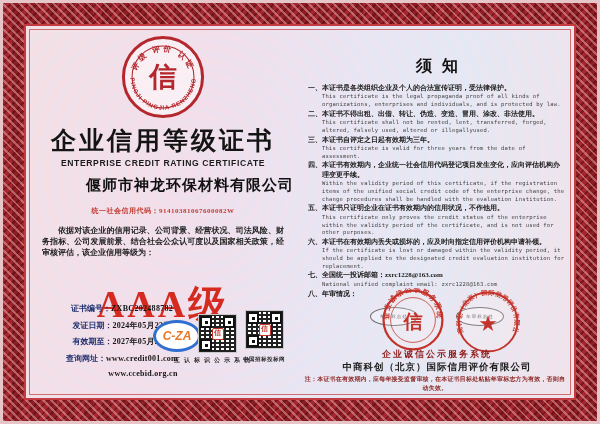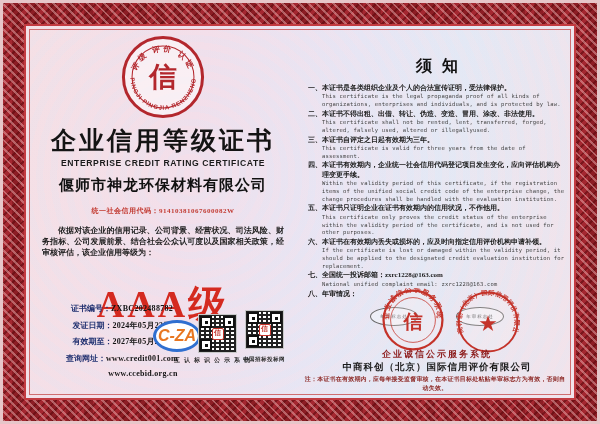--- a/index.html
+++ b/index.html
@@ -26,33 +26,33 @@
     background:
       repeating-radial-gradient(circle at 30% 40%, rgba(205,125,160,0.05) 0 7px, rgba(125,145,205,0.05) 7px 14px),
       linear-gradient(100deg,#f7e5e9 0%,#f5e4ee 30%,#edeaf6 55%,#e9edf7 72%,#f5e8ee 100%);
   }
   .page{position:absolute;inset:0;}
   
   .left-col{position:absolute;left:6px;top:2px;width:262px;text-align:center;}
   .logo-svg{display:block;margin:6px auto 0 auto;}
   .cert-title{margin-top:4px;font-size:25px;font-weight:900;letter-spacing:3px;color:#141414;white-space:nowrap;}
   .cert-title-en{margin-top:1px;font-size:8.6px;font-weight:700;letter-spacing:0.6px;color:#1b1b1b;white-space:nowrap;font-family:"Liberation Sans","DejaVu Sans",sans-serif;}
-  .company{margin-top:8px;font-size:15px;font-weight:900;letter-spacing:1px;color:#111;}
+  .company{margin-top:8px;font-size:15px;font-weight:900;letter-spacing:1px;color:#111;text-align:right;}
   .credit-code{margin-top:11px;font-size:7px;font-weight:700;color:#c23a31;letter-spacing:0.5px;}
   .statement{margin-top:9px;padding:0 10px;text-align:justify;text-indent:2em;font-size:8px;line-height:1.4;color:#222;font-weight:700;}
   .rating{margin-top:20px;font-size:38px;font-weight:900;letter-spacing:3px;color:#d42a20;}
   .fields{position:absolute;left:40px;top:277px;text-align:center;}
   .field-row{font-size:8px;margin-bottom:5.5px;white-space:nowrap;}
   .field-label{font-weight:800;color:#203070;}
   .field-value{color:#141414;font-weight:600;letter-spacing:0.3px;}
   .url2{margin-left:42px;}
   
   .cza{position:absolute;left:127px;top:294px;width:42px;height:26px;border:3px solid #2f6fd0;border-radius:50%;
        background:#fff;display:flex;align-items:center;justify-content:center;
-       font-family:"Liberation Sans",sans-serif;font-style:italic;font-weight:800;font-size:16px;color:#e87722;}
+       font-family:"Liberation Sans",sans-serif;font-style:italic;font-weight:800;font-size:12px;color:#e87722;}
   .qr{position:absolute;width:37px;height:37px;background:#fff;border:1px solid #c9c9c9;
       background-image:
         repeating-linear-gradient(0deg,#222 0 2px,transparent 2px 4px),
         repeating-linear-gradient(90deg,#222 0 2px,#fff 2px 5px);}
   .qr1{left:172px;top:288px;}
   .qr2{left:219px;top:284px;}
   .finder{position:absolute;width:8px;height:8px;border:2px solid #111;
           background:linear-gradient(#111,#111) center/3px 3px no-repeat,#fff;}
   .f-tl{left:1px;top:1px;} .f-tr{right:1px;top:1px;} .f-bl{left:1px;bottom:1px;}
   .qr-center{position:absolute;inset:0;margin:auto;width:10px;height:10px;background:#fff;border:1px solid #c4332a;border-radius:2px;

